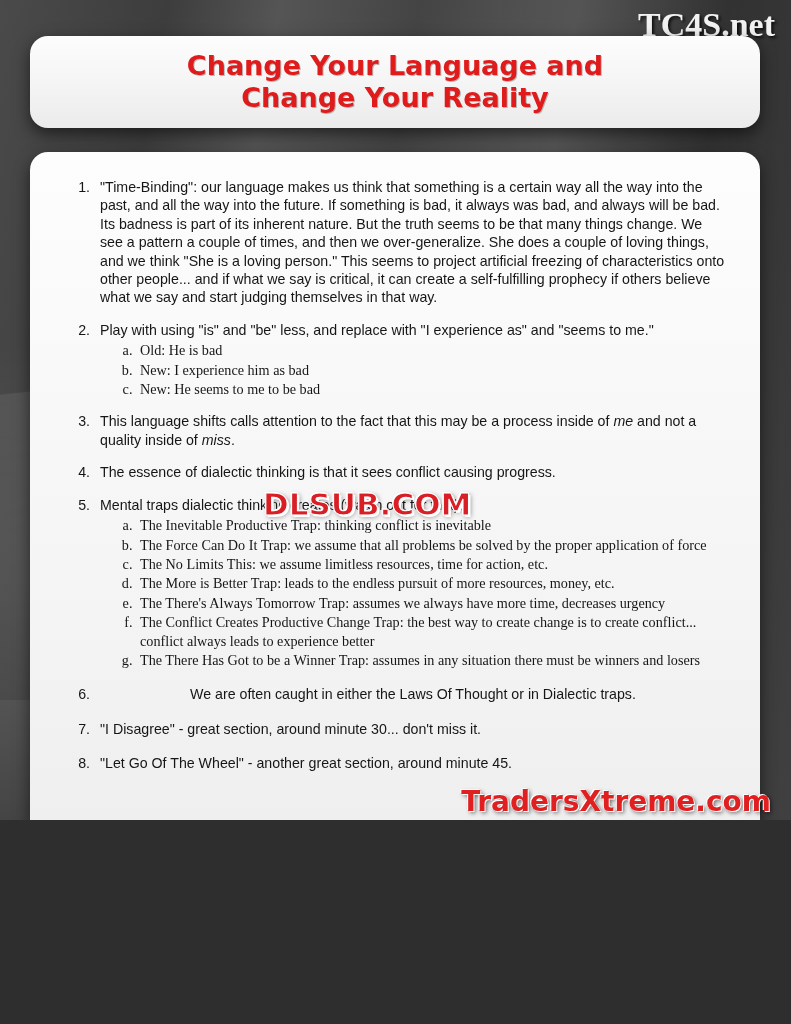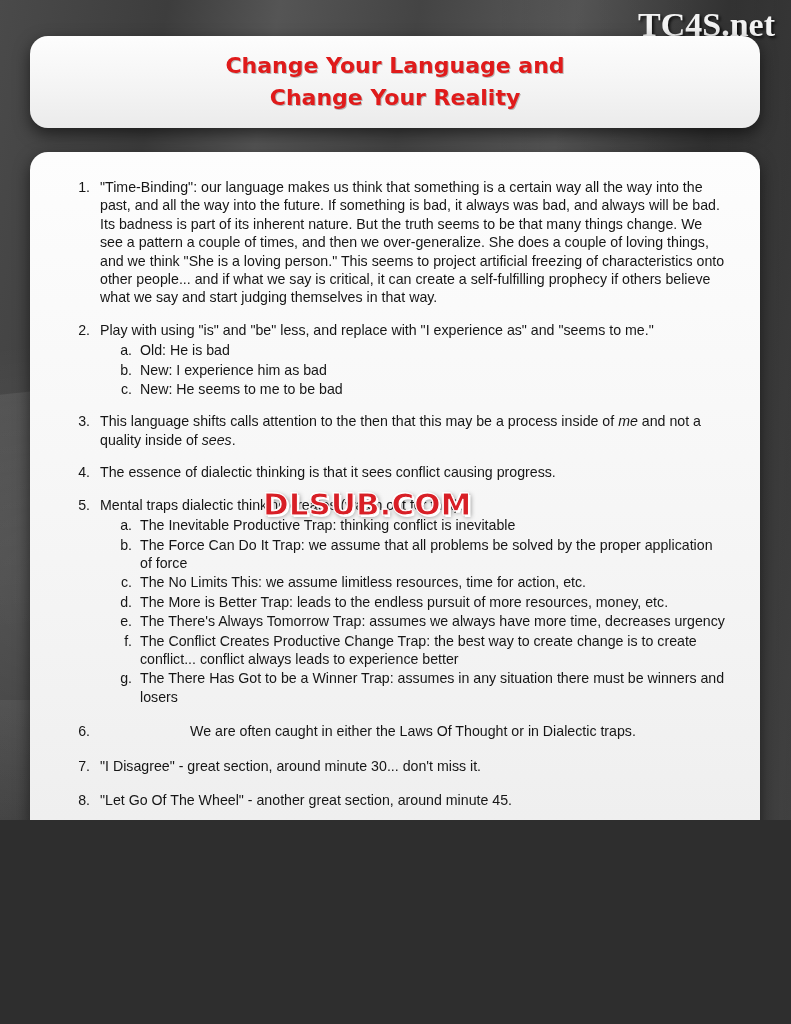--- a/index.html
+++ b/index.html
@@ -68,21 +68,21 @@
     width: 730px;
     height: 92px;
     display: flex;
     align-items: center;
     justify-content: center;
   }
   .title {
     text-align: center;
     color: #e01b1b;
     font-weight: bold;
-    font-size: 22px;
+    font-size: 27px;
     line-height: 32px;
     font-family: "DejaVu Sans", sans-serif;
     text-shadow: 1px 1px 0 rgba(0,0,0,0.25);
   }
   .title .line {
     display: block;
   }
 
   .body-card {
     left: 30px;
@@ -113,20 +113,21 @@
     font-size: 14.2px;
   }
   ol.sub {
     margin: 2px 0 0 0;
     padding: 0 0 0 36px;
     list-style: lower-alpha;
   }
   ol.sub > li {
     margin-bottom: 1px;
     padding-left: 4px;
+    font-family: Liberation Serif, serif;
   }
   .spaced-sub {
     margin-top: 12px;
   }
   em {
     font-style: italic;
   }
 
   .overlay-watermark {
     position: absolute;
@@ -245,21 +246,21 @@
         <li>
           <span>Play with using "is" and "be" less, and replace with "I experience as" and "seems to me."</span>
           <ol class="sub">
             <li>Old: He is bad</li>
             <li>New: I experience him as bad</li>
             <li>New: He seems to me to be bad</li>
           </ol>
         </li>
 
         <li>
-          <span>This language shifts calls attention to the then that this may be a process inside of </span><em>me</em><span> and not a quality inside of </span><em>sees</em><span>.</span>
+          <span>This language shifts calls attention to the fact that this may be a process inside of </span><em>me</em><span> and not a quality inside of </span><em>miss</em><span>.</span>
         </li>
 
         <li>
           <span>The essence of dialectic thinking is that it sees conflict causing progress.</span>
         </li>
 
         <li>
           <span>Mental traps dialectic thinking creates (watch out for that):</span>
           <ol class="sub spaced-sub">
             <li>The Inevitable Productive Trap: thinking conflict is inevitable</li>
@@ -289,13 +290,14 @@
 
     <div class="logo">
       <div class="head"></div>
       <div class="txt1">Mind</div>
       <div class="txt2">Control</div>
       <div class="tag">How To Use Your Brain To Create Success</div>
     </div>
   </div>
 
   <div class="overlay-watermark">DLSUB.COM</div>
+  <div class="watermark-bottom">TradersXtreme.com</div>
 </div>
 
 </body></html>

